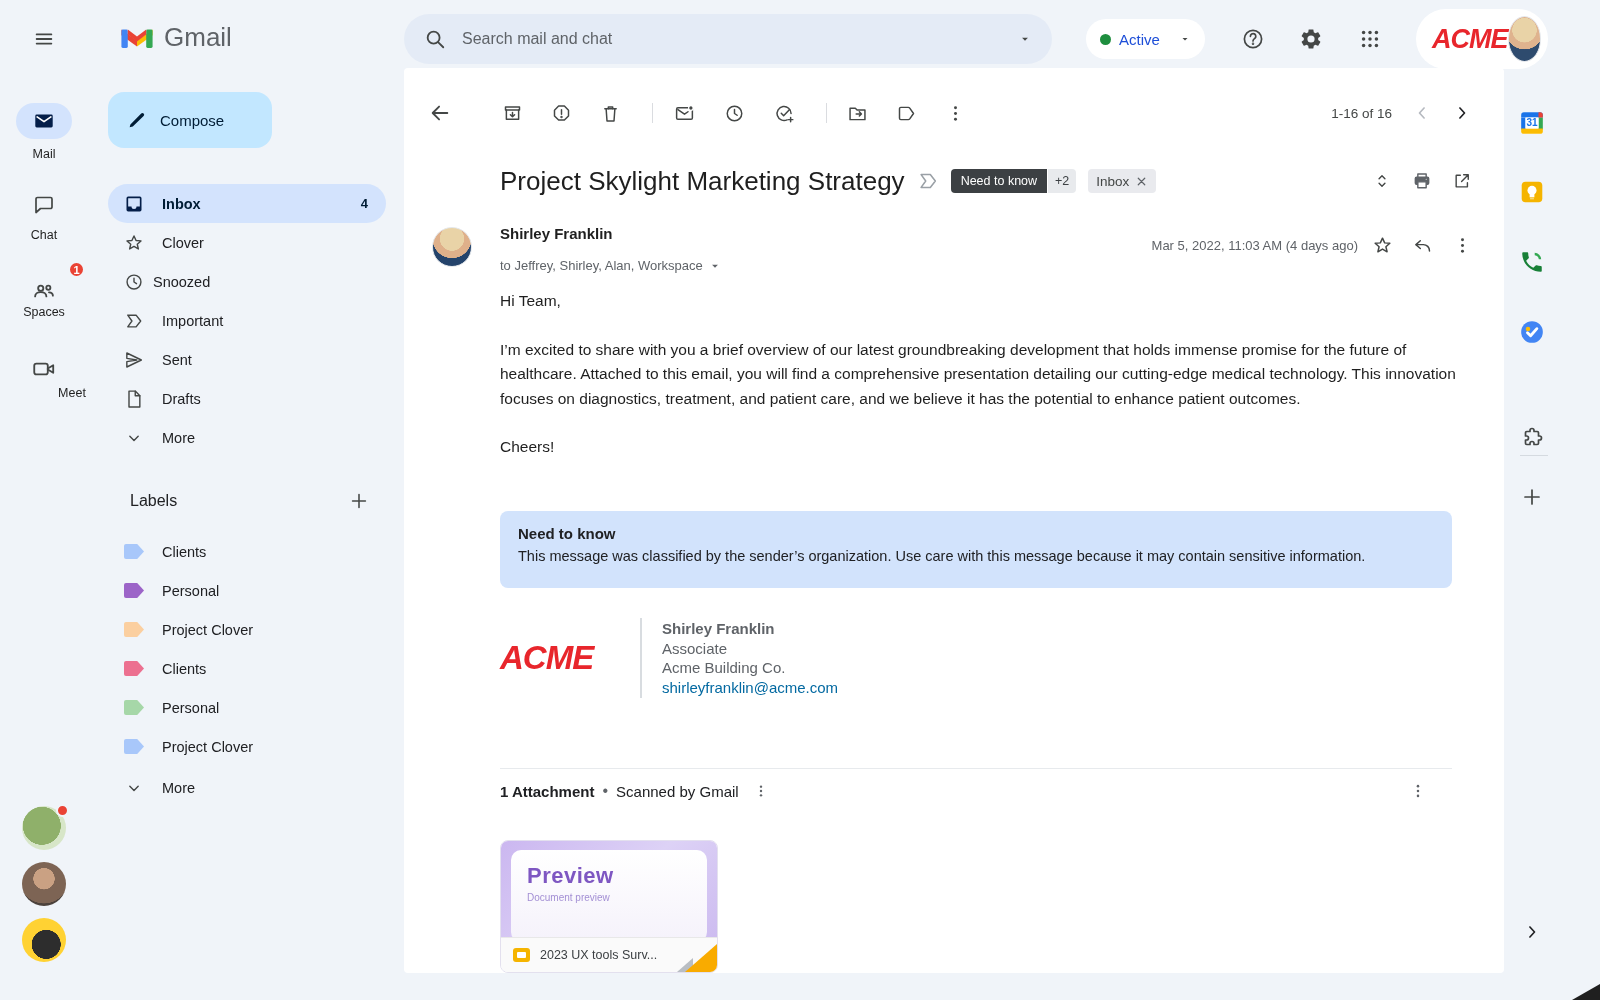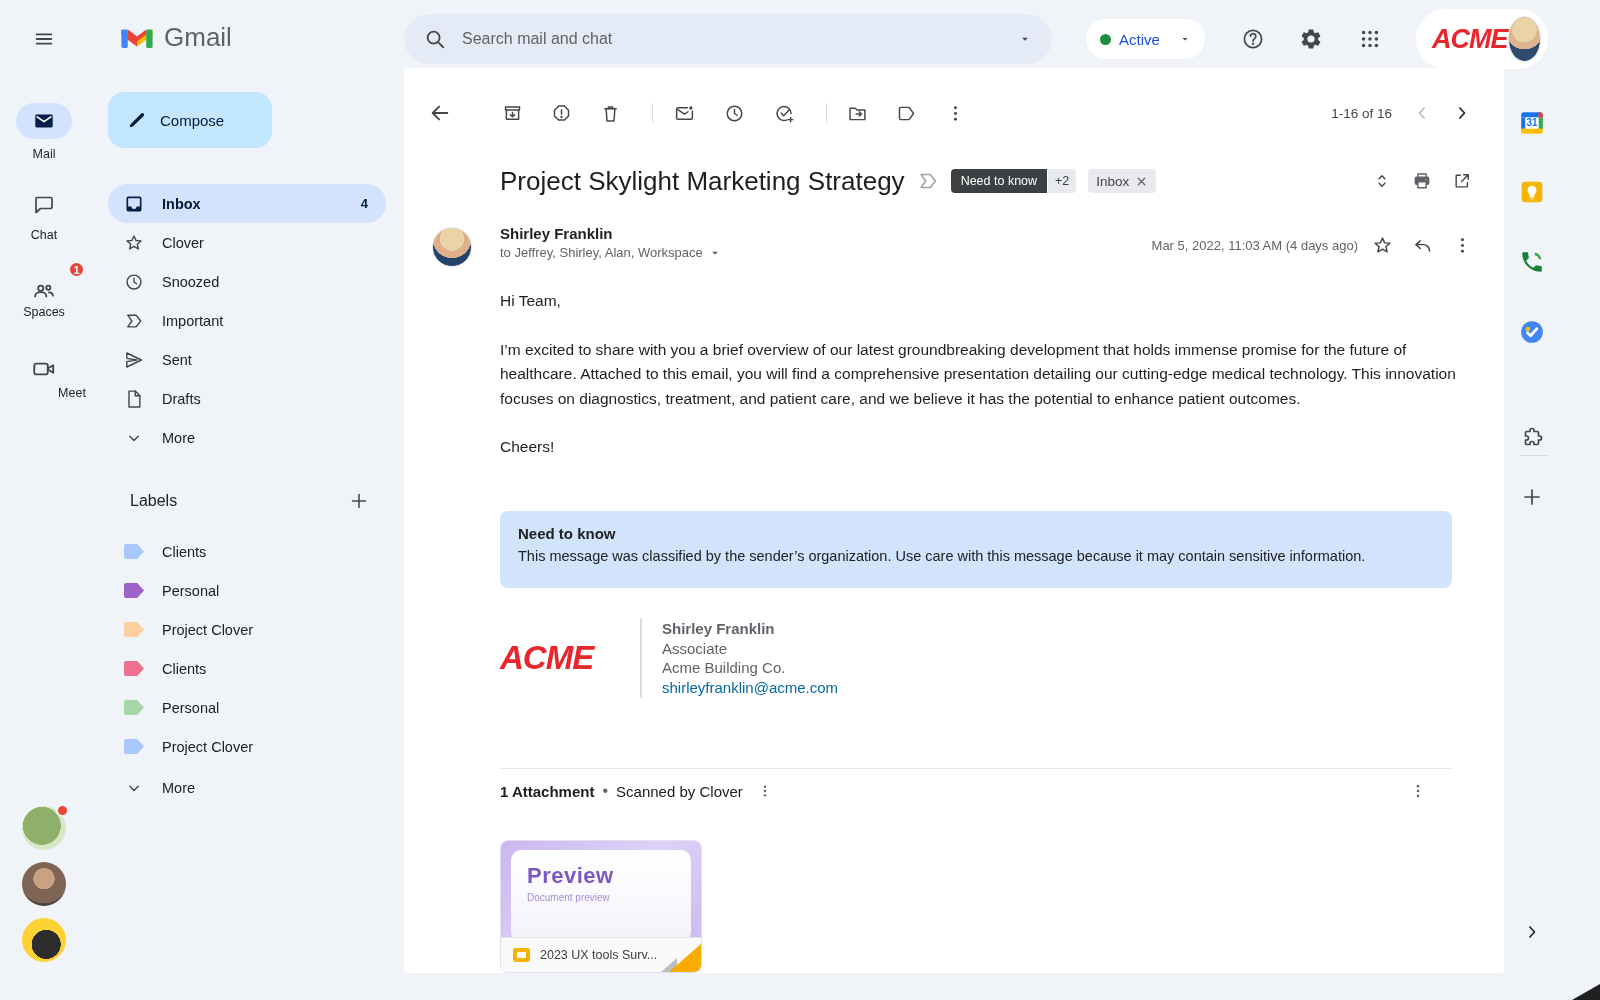--- a/index.html
+++ b/index.html
@@ -44,40 +44,40 @@
   .pager{right:22px;top:25px;}
   .pager .ptext{font-size:13.5px;color:#444746;margin-right:10px;}
   .subject-row{left:96px;top:93px;height:40px;gap:12px;}
   .subject{font-size:26px;color:#1f1f1f;font-weight:400;white-space:nowrap;}
   .chip-dark{display:flex;height:24px;border-radius:4px;overflow:hidden;font-size:12.5px;cursor:pointer;}
   .chip-dark .main{background:#3c4043;color:#fff;padding:0 10px;display:flex;align-items:center;font-weight:500;}
   .chip-dark .plus{background:#e8eaed;color:#3c4043;padding:0 7px;display:flex;align-items:center;margin-left:1px;}
   .chip-light{height:24px;border-radius:4px;background:#e9eaee;color:#444746;font-size:13.5px;display:flex;align-items:center;padding:0 8px;gap:6px;cursor:pointer;}
   .subject-actions{right:22px;top:93px;}
   .sender-name{font-size:15px;font-weight:700;color:#1f1f1f;}
-  .recipients{font-size:13px;color:#5f6368;margin-top:3px;display:flex;align-items:center;gap:5px;}
+  .recipients{font-size:13px;color:#5f6368;margin-top:16px;display:flex;align-items:center;gap:5px;}
   .meta{right:22px;top:157px;height:40px;}
   .date{font-size:13px;color:#5f6368;margin-right:4px;}
   .body-text{left:96px;top:221px;width:966px;font-size:15.5px;line-height:24.5px;color:#1f1f1f;}
   .body-text p{margin-bottom:24px;}
   .banner{left:96px;top:443px;width:952px;height:77px;background:#d2e3fc;border-radius:8px;padding:14px 18px;}
   .banner h3{font-size:15px;font-weight:700;color:#202124;margin-bottom:6px;}
   .banner p{font-size:14.5px;color:#202124;}
   .sig{left:96px;top:540px;height:100px;display:flex;align-items:center;}
   .sig-logo{width:140px;font-size:33px;}
   .sig-div{width:2px;height:80px;background:#d8dce0;}
   .sig-text{padding-left:20px;font-size:15px;line-height:19.5px;color:#5f6368;}
   .sig-text .nm{font-weight:700;}
   .sig-text a{color:#0369a1;text-decoration:none;}
   .hdiv{left:96px;top:700px;width:952px;height:1px;background:#e7eaed;}
   .attach-hd{left:96px;top:707px;height:32px;gap:8px;}
   .attach-hd .cnt{font-size:15px;font-weight:700;color:#202124;}
   .attach-hd .dot{color:#5f6368;}
   .attach-hd .scn{font-size:15px;color:#202124;}
-  .attach-card{left:96px;top:772px;width:202px;height:133px;border-radius:8px;overflow:hidden;cursor:pointer;border:1px solid #e3e0ee;}
+  .attach-card{left:96px;top:772px;width:218px;height:133px;border-radius:8px;overflow:hidden;cursor:pointer;border:1px solid #e3e0ee;}
   .thumb{position:absolute;inset:0 0 35px 0;background:linear-gradient(135deg,#cbb7f0 0%,#ddd2f6 55%,#cdbcf0 100%);}
   .thumb-inner{position:absolute;left:10px;top:9px;right:10px;height:92px;background:linear-gradient(180deg,#ffffff 0%,#f5f2fb 100%);border-radius:10px;padding:13px 0 0 16px;}
   .pv-title{font-size:22px;font-weight:700;color:#7e57c2;letter-spacing:.5px;}
   .pv-sub{font-size:10px;color:#a38fd4;margin-top:3px;}
   .filebar{position:absolute;left:0;right:0;bottom:0;height:35px;background:#fafafa;border-top:1px solid #e8e8e8;display:flex;align-items:center;padding-left:12px;gap:10px;}
   .filebar .fname{font-size:12.5px;color:#3c4043;}
   .slides-ic{width:17px;height:14px;background:#f5b400;border-radius:3px;display:flex;align-items:center;justify-content:center;}
   .slides-ic i{display:block;width:9px;height:6px;background:#fff;border-radius:1px;}
   .fold-g{position:absolute;right:24px;bottom:0;width:16px;height:14px;background:#b9bec4;clip-path:polygon(100% 0,0 100%,100% 100%);}
   .fold-y{position:absolute;right:0;bottom:0;width:32px;height:28px;background:#f9ab00;clip-path:polygon(100% 0,0 100%,100% 100%);}
@@ -210,21 +210,21 @@
     </svg>
   <span class="nlabel">Inbox</span>
   <span class="ncount">4</span>
 </div>
 <div class="abs nav-item" style="top:223px;">
   <svg class="o" width="20" height="20" viewBox="0 0 24 24">
       <path d="M12 3.6l2.47 5.4 5.9.5-4.47 3.9 1.33 5.77L12 16.1l-5.23 3.07 1.33-5.77L3.6 9.5l5.9-.5z"></path>
     </svg>
   <span class="nlabel">Clover</span>
 </div>
-<div class="abs nav-item" style="top:262px;">
+<div class="abs nav-item" style="top:262px;gap:9px;">
   <svg class="o" width="20" height="20" viewBox="0 0 24 24">
       <circle cx="12" cy="12" r="8.3"></circle>
       <path d="M12 7.5V12l3 2"></path>
     </svg>
   <span class="nlabel">Snoozed</span>
 </div>
 <div class="abs nav-item" style="top:301px;">
   <svg class="o" width="20" height="20" viewBox="0 0 24 24">
       <path d="M4.5 5h10l5.5 7-5.5 7h-10l5-7z"></path>
     </svg>
@@ -466,21 +466,21 @@
       <div>Acme Building Co.</div>
       <a href="#">shirleyfranklin@acme.com</a>
     </div>
   </div>
 
   <div class="abs hdiv"></div>
 
   <div class="abs flex attach-hd">
     <span class="cnt">1 Attachment</span>
     <span class="dot">•</span>
-    <span class="scn">Scanned by Clover</span>
+    <span class="scn">Scanned by Gmail</span>
     <div class="btn40" style="width:28px;height:28px;">
       <svg width="16" height="16" viewBox="0 0 24 24">
           <g fill="#5f6368">
             <circle cx="12" cy="5.5" r="1.8"></circle>
             <circle cx="12" cy="12" r="1.8"></circle>
             <circle cx="12" cy="18.5" r="1.8"></circle>
           </g>
         </svg>
     </div>
   </div>

